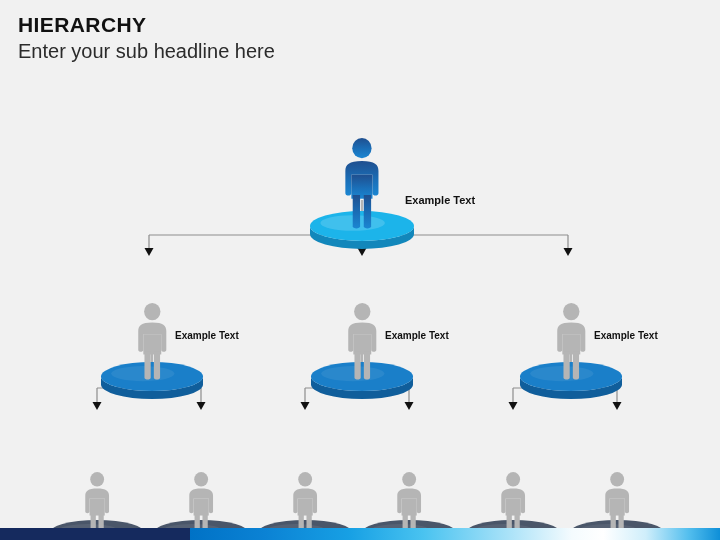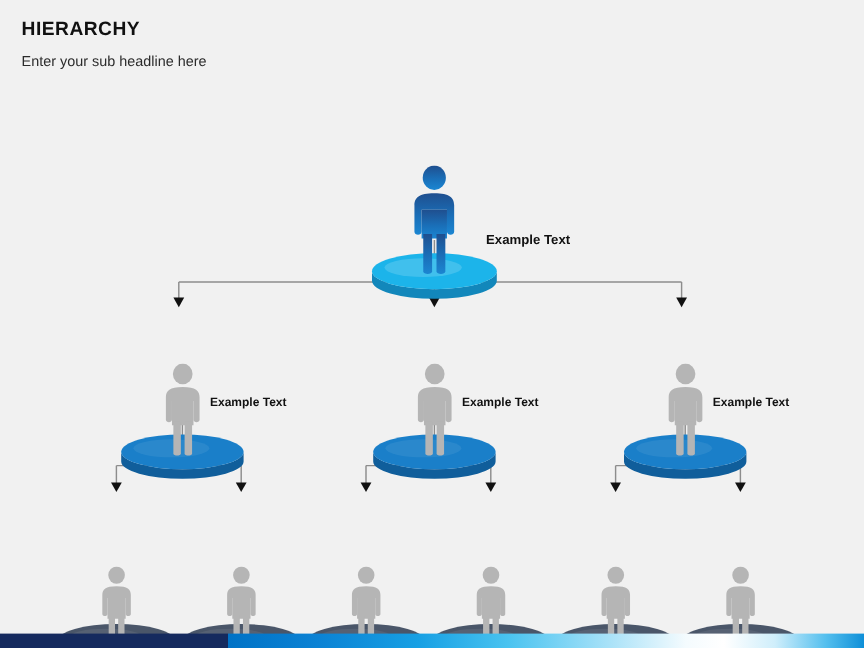--- a/index.html
+++ b/index.html
@@ -22,29 +22,29 @@
   }
 
   
   #header {
     position: absolute;
     left: 18px;
     top: 12px;
     width: 680px;
   }
   #title {
-    font-size: 16px;
+    font-size: 21px;
     font-weight: bold;
     color: #111111;
     letter-spacing: 0.4px;
     line-height: 26px;
     margin: 0;
   }
   #subtitle {
-    font-size: 12px;
+    font-size: 20px;
     font-weight: normal;
     color: #2b2b2b;
     line-height: 22px;
     margin: 2px 0 0 0;
   }
 
   
   #diagram {
     position: absolute;
     left: 0;

